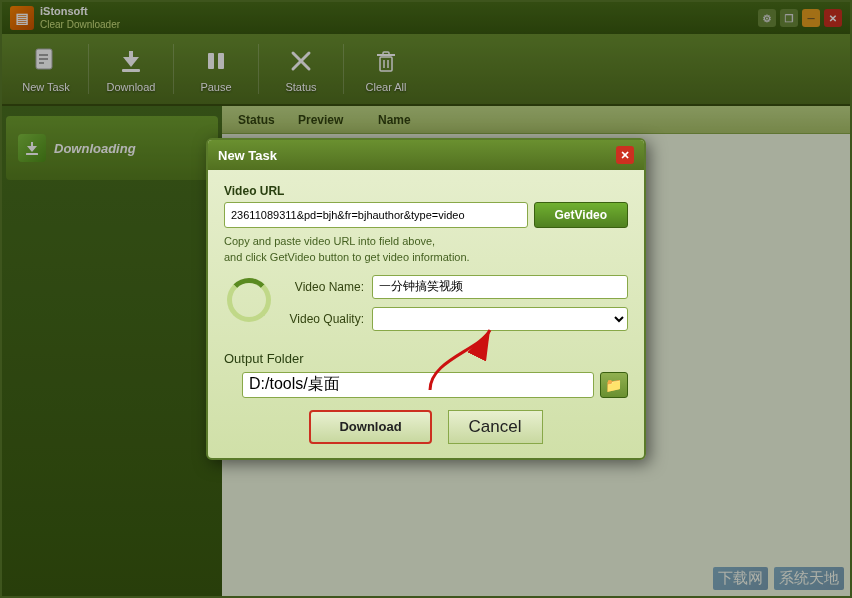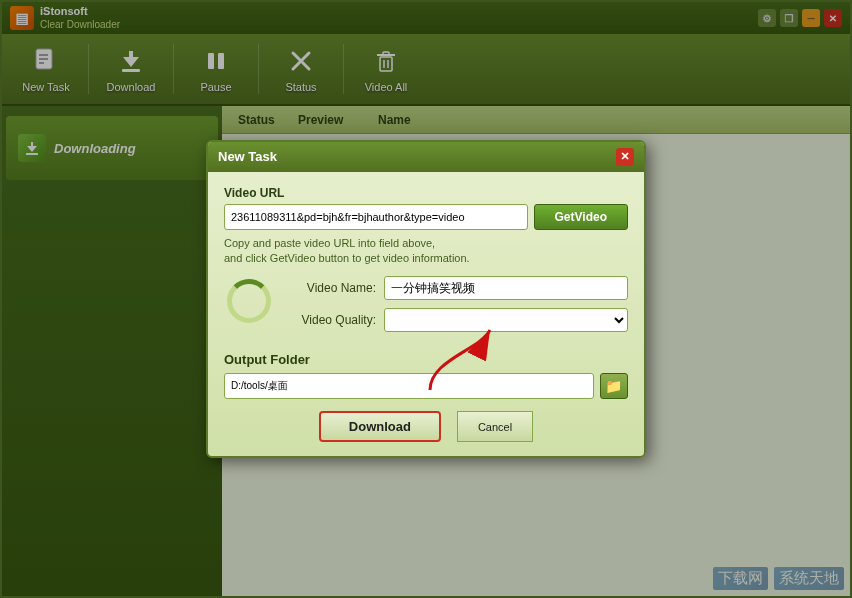--- a/index.html
+++ b/index.html
@@ -287,21 +287,20 @@
     }
     .hint-text {
       font-size: 11px;
       color: #446020;
       margin-bottom: 10px;
       line-height: 1.4;
     }
     .video-info-row {
       display: flex;
       align-items: flex-start;
-      gap: 12px;
       margin-bottom: 12px;
     }
     .spinner-placeholder {
       width: 50px;
       height: 50px;
       display: flex;
       align-items: center;
       justify-content: center;
       flex-shrink: 0;
     }
@@ -345,36 +344,37 @@
       padding: 0 4px;
       font-size: 12px;
       background: white;
       cursor: pointer;
     }
     .output-section {
       margin-bottom: 12px;
     }
     .output-label {
       font-size: 13px;
-      font-weight: bold;
+      font-weight: normal;
       color: #2a4010;
       margin-bottom: 6px;
     }
     .output-row {
       display: flex;
       gap: 6px;
     }
     .output-input {
       flex: 1;
       height: 26px;
       border: 1px solid #88a848;
       border-radius: 3px;
       padding: 0 6px;
-      font-size: 10px;
+      font-size: 16px;
       background: white;
+      margin-left: 18px;
     }
     .folder-btn {
       width: 28px;
       height: 26px;
       background: linear-gradient(to bottom, #90b050, #6a9030);
       border: 1px solid #3a6010;
       border-radius: 3px;
       cursor: pointer;
       display: flex;
       align-items: center;
@@ -395,21 +395,21 @@
       font-size: 13px;
       font-weight: bold;
       color: #222;
       cursor: pointer;
     }
     .cancel-btn {
       padding: 6px 20px;
       background: linear-gradient(to bottom, #e8f0d0, #c8d8a0);
       border: 1px solid #88a848;
       border-radius: 0;
-      font-size: 11px;
+      font-size: 17px;
       color: #222;
       cursor: pointer;
     }
 
     
     .watermark-bottom-right {
       position: absolute;
       bottom: 8px;
       right: 8px;
       display: flex;
@@ -503,21 +503,21 @@
     <button class="toolbar-btn">
       <div class="toolbar-btn-icon">
         <svg width="28" height="28" viewBox="0 0 28 28">
           <rect x="8" y="10" width="12" height="14" rx="1" fill="none" stroke="white" stroke-width="1.5"></rect>
           <line x1="5" y1="8" x2="23" y2="8" stroke="white" stroke-width="2"></line>
           <rect x="11" y="5" width="6" height="3" rx="1" fill="none" stroke="white" stroke-width="1.5"></rect>
           <line x1="12" y1="13" x2="12" y2="21" stroke="white" stroke-width="1.5"></line>
           <line x1="16" y1="13" x2="16" y2="21" stroke="white" stroke-width="1.5"></line>
         </svg>
       </div>
-      <span class="toolbar-btn-label">Video All</span>
+      <span class="toolbar-btn-label">Clear All</span>
     </button>
   </div>
 
   <div class="content-area">
 
     <div class="sidebar">
       <div class="sidebar-item">
         <div class="sidebar-item-icon">
           <svg width="16" height="16" viewBox="0 0 16 16">
             <polygon points="8,12 3,6 13,6" fill="white"></polygon>

